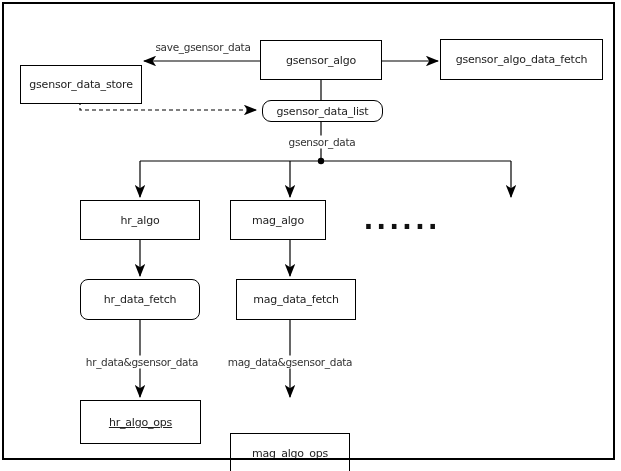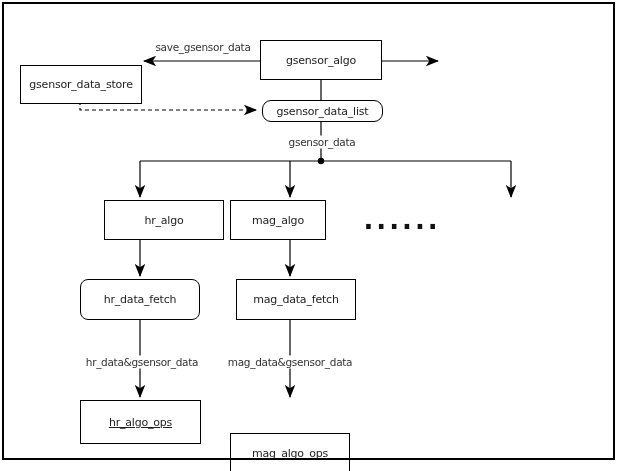--- a/index.html
+++ b/index.html
@@ -107,26 +107,29 @@
   </svg>
 
   <div class="node" style="left:20px; top:41px; width:122px; height:39px;margin-top:24px;">
     <span>gsensor_data_store</span>
   </div>
 
   <div class="node" style="left:260px; top:40px; width:122px; height:40px;">
     <span>gsensor_algo</span>
   </div>
 
+  <div class="node" style="left:440px; top:39px; width:163px; height:41px;">
+    <span>gsensor_algo_data_fetch</span>
+  </div>
 
   <div class="node rounded" style="left:262px; top:100px; width:121px; height:22px;">
     <span>gsensor_data_list</span>
   </div>
 
-  <div class="node" style="left:80px; top:200px; width:120px; height:40px;margin-left:24px;">
+  <div class="node" style="left:80px; top:200px; width:120px; height:40px;">
     <span>hr_algo</span>
   </div>
 
   <div class="node" style="left:230px; top:200px; width:96px; height:40px;">
     <span>mag_algo</span>
   </div>
 
 
   <div class="node" style="left:80px; top:279px; width:120px; height:41px;border-radius:8px;">
     <span>hr_data_fetch</span>

